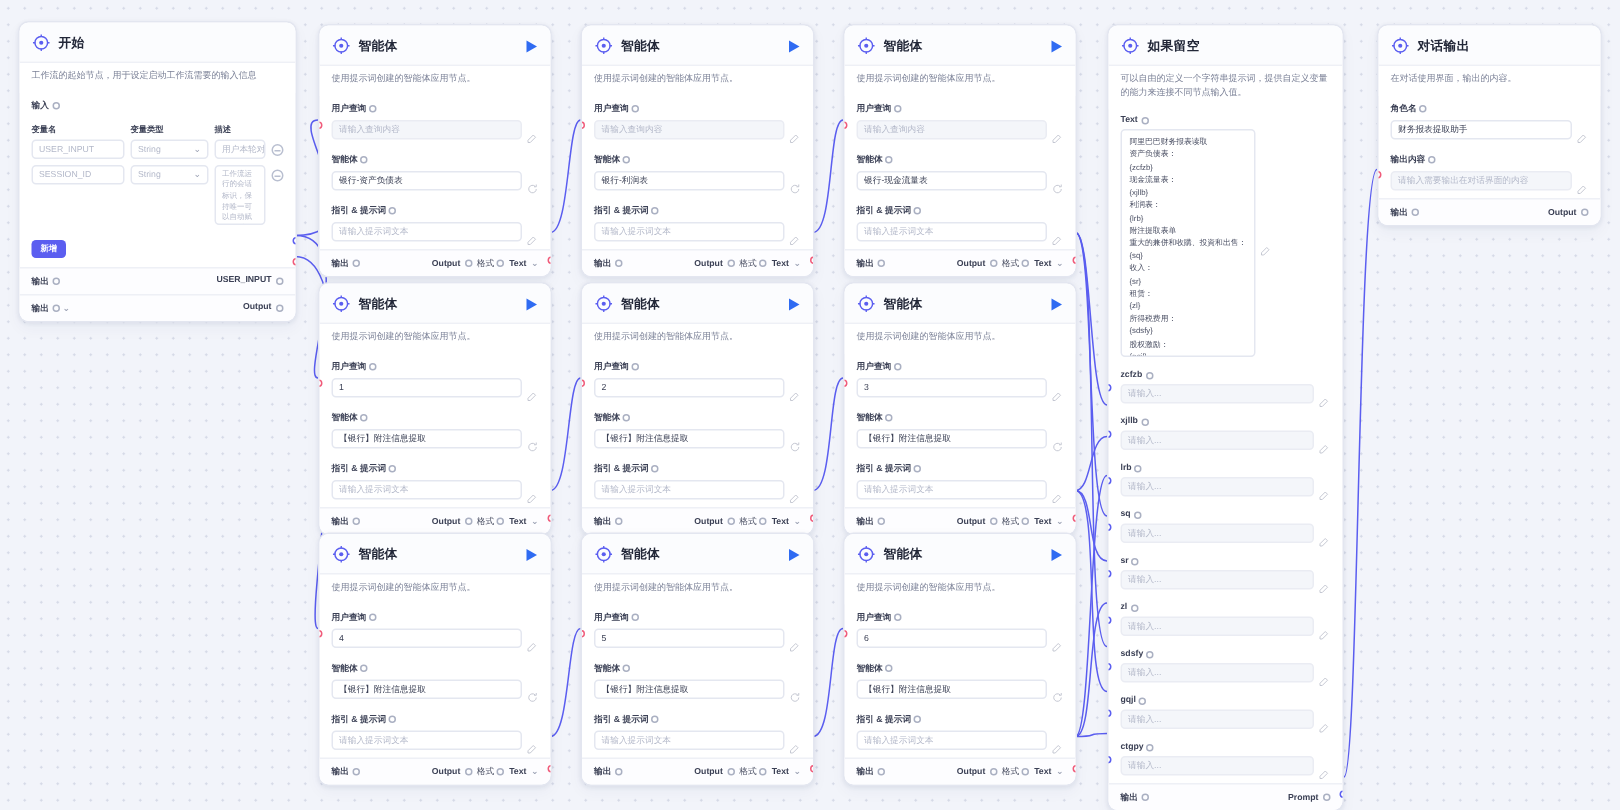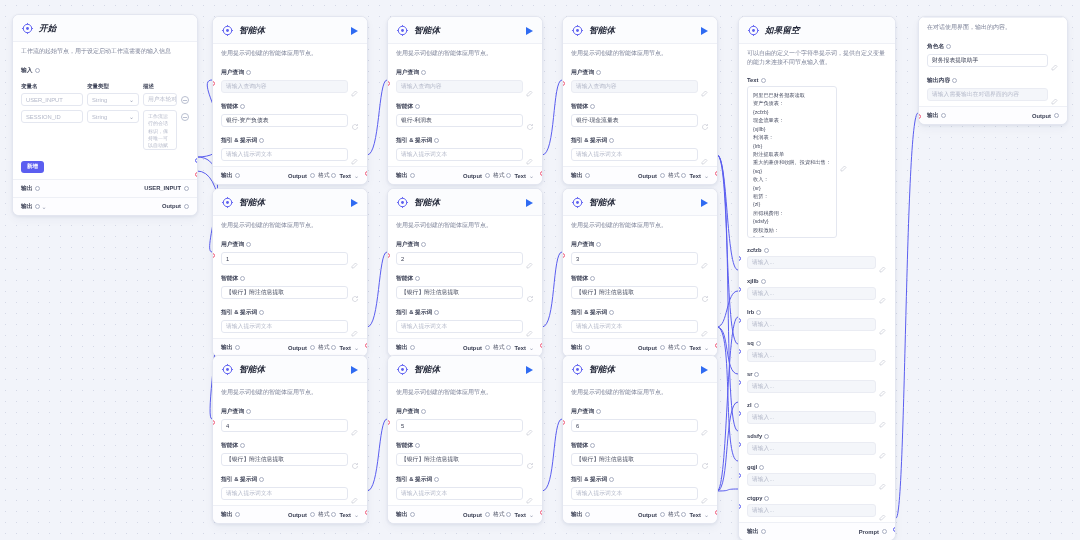--- a/index.html
+++ b/index.html
@@ -28,21 +28,21 @@
   .node-head {
     display: flex; align-items: center; gap: 5px;
     padding: 7px 8px 6px 8px;
     background: #fbfcfe;
   }
   .n-icon {
     width: 13px; height: 13px; flex: 0 0 13px;
     display: flex; align-items: center; justify-content: center;
   }
   .n-title {
-    font-size: 8.5px; font-weight: bold; color: #222738; letter-spacing: .2px; font-style: italic;
+    font-size: 8.5px; font-weight: bold; color: #222738; letter-spacing: .2px;
   }
   .run-btn { margin-left: auto; width: 10px; height: 10px; display:flex; align-items:center; justify-content:center; }
   .node-desc {
     font-size: 6px; color: #7b8197; line-height: 1.5;
     padding: 5px 8px 6px 8px;
     border-top: 1px solid #eef0f6;
     background: #fff;
   }
   .field { padding: 4px 8px 5px 8px; }
   .f-label {
@@ -936,20 +936,30 @@
         </span>
       <span class="right">
         <span>Prompt</span>
         <span class="info-dot"></span>
       </span>
     </div>
     <span class="port" style="right:-3px; bottom:8px;"></span>
   </div>
 
   <div class="node" id="output-node" style="left:918px; top:16px; width:150px;">
+    <div class="node-head">
+      <span class="n-icon">
+        <svg viewBox="0 0 16 16" width="13" height="13">
+            <circle cx="8" cy="8" r="5.2" fill="none" stroke="#5b5ef0" stroke-width="1.2"></circle>
+            <circle cx="8" cy="8" r="1.7" fill="#5b5ef0"></circle>
+            <path d="M8 1.2v2M8 12.8v2M1.2 8h2M12.8 8h2" stroke="#5b5ef0" stroke-width="1.1"></path>
+          </svg>
+      </span>
+      <span class="n-title">对话输出</span>
+    </div>
     <div class="node-desc">在对话使用界面，输出的内容。</div>
     <div class="field">
       <div class="f-label">
         <span>角色名</span>
         <span class="info-dot"></span>
       </div>
       <div class="input-row">
         <div class="ctl">财务报表提取助手</div>
         <span class="mini-ic">
           <svg viewBox="0 0 16 16" width="8" height="8">

